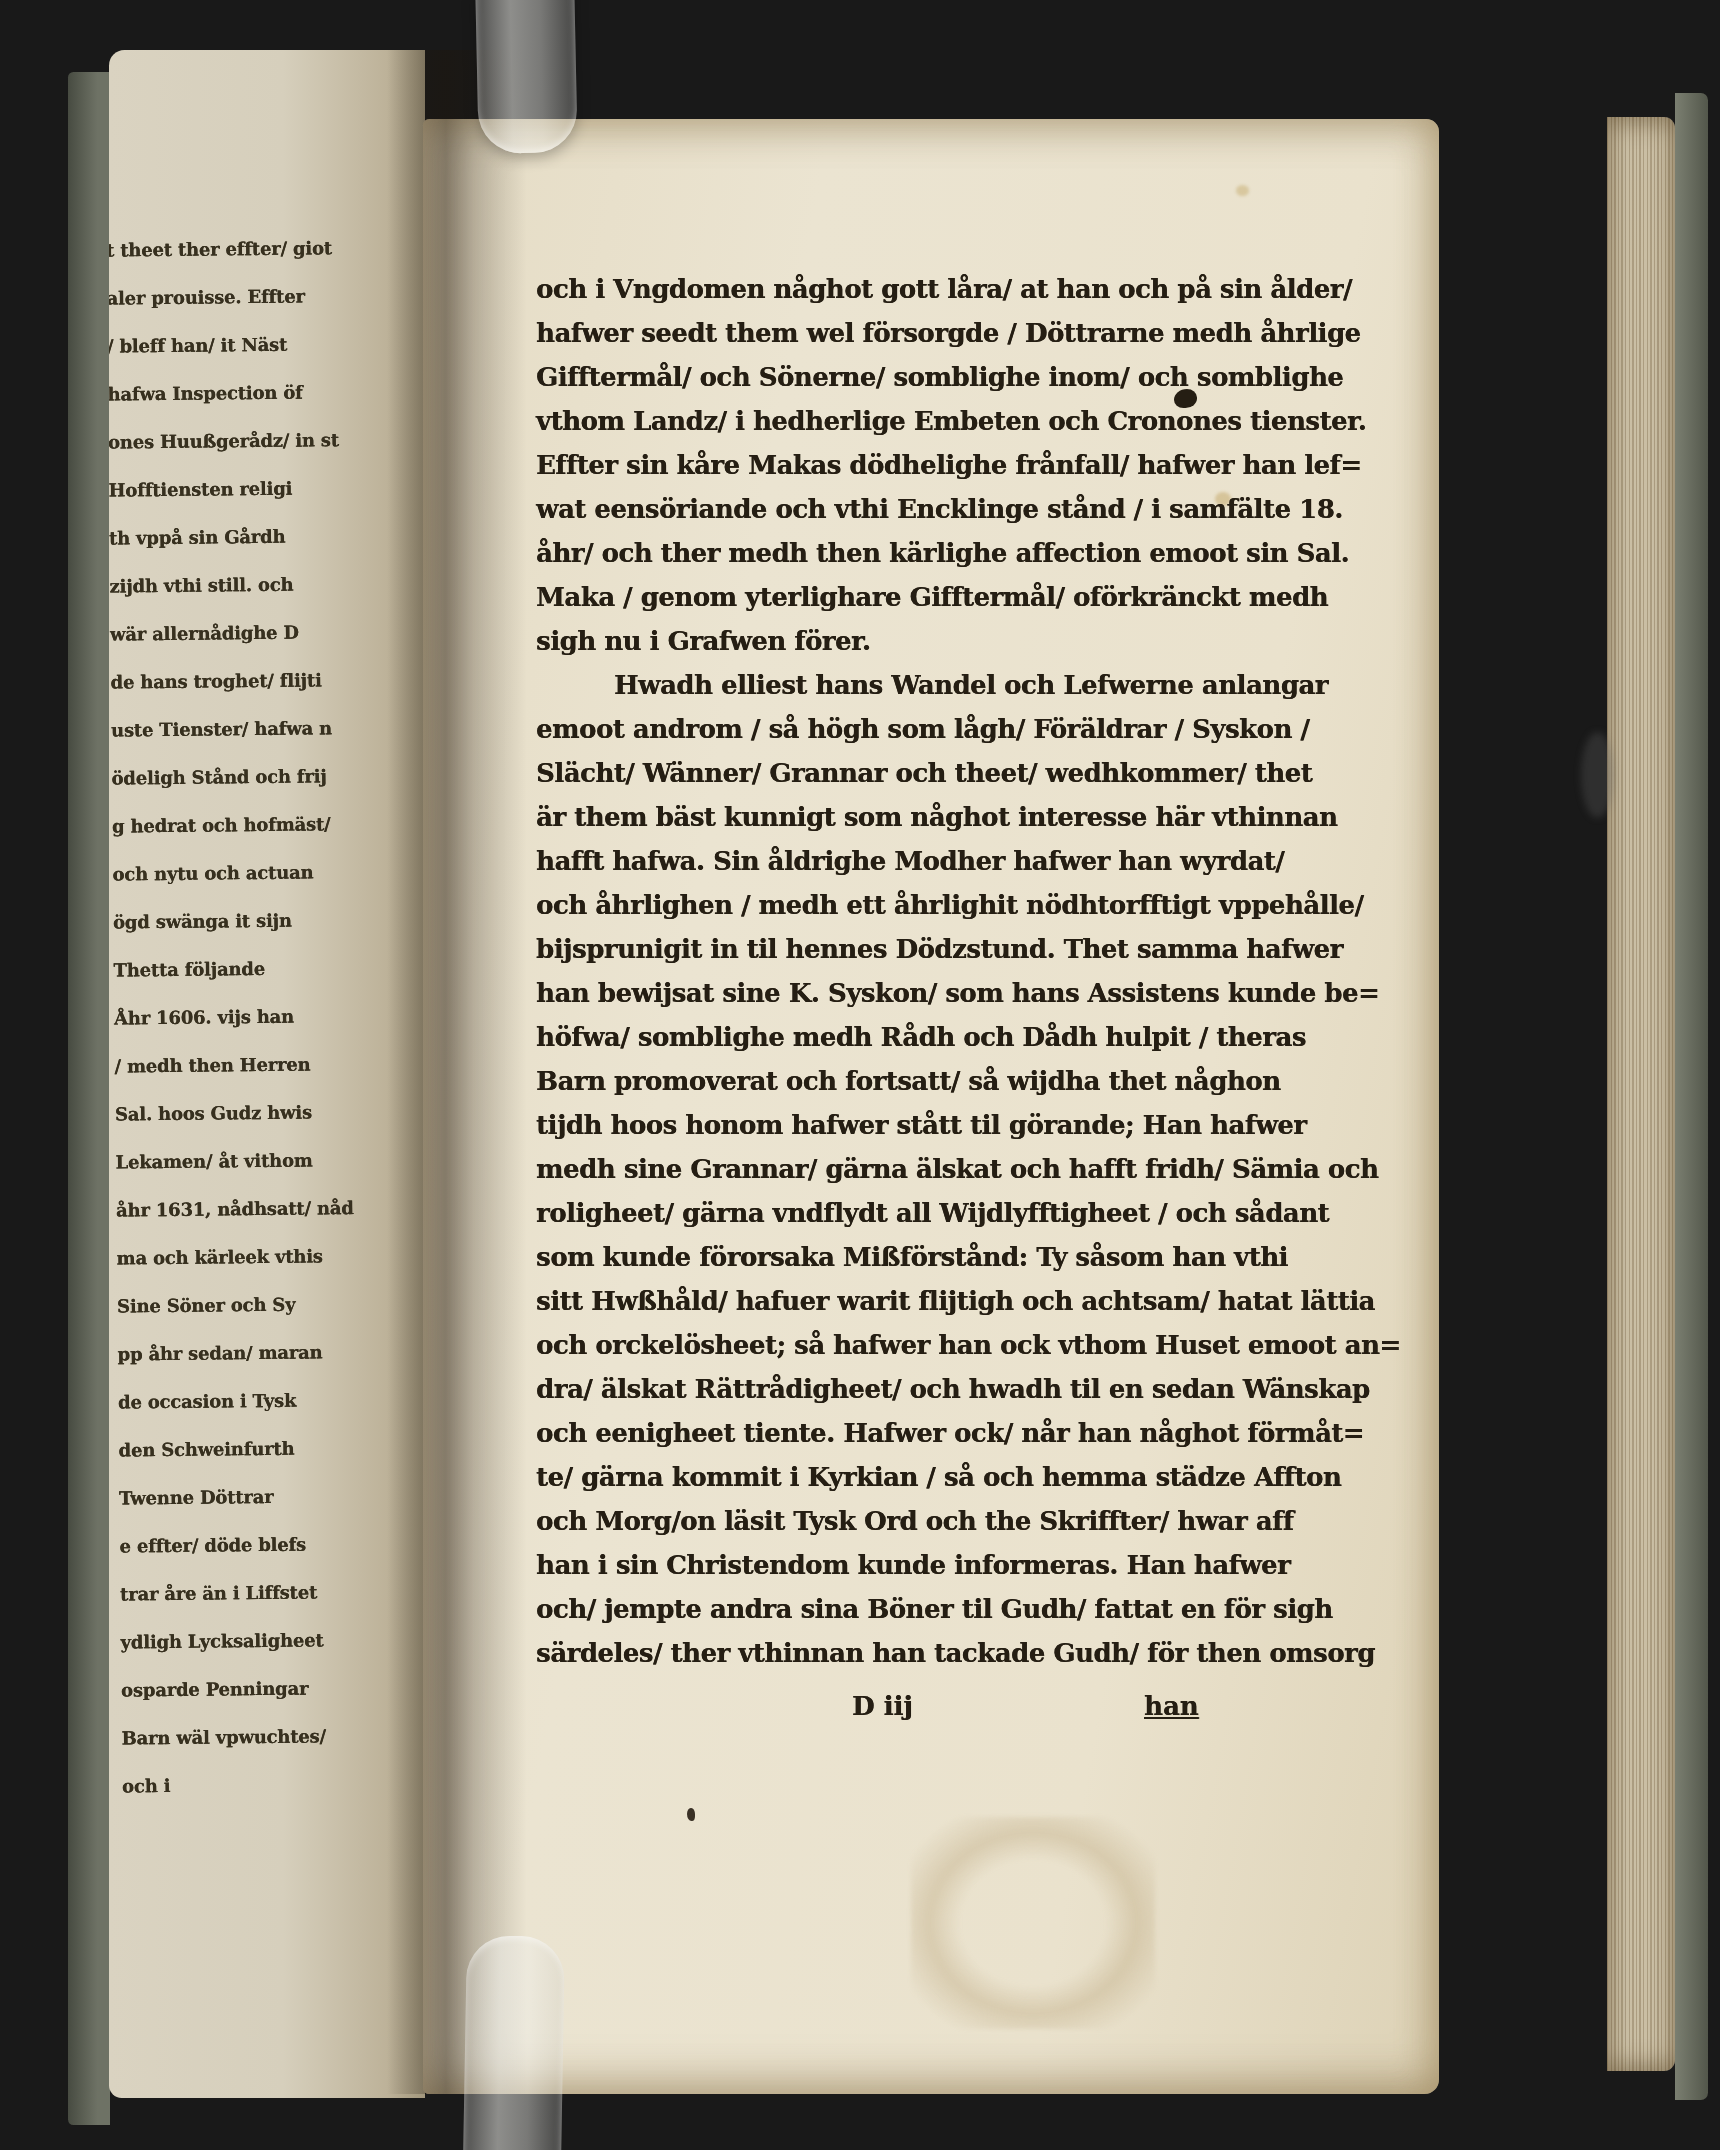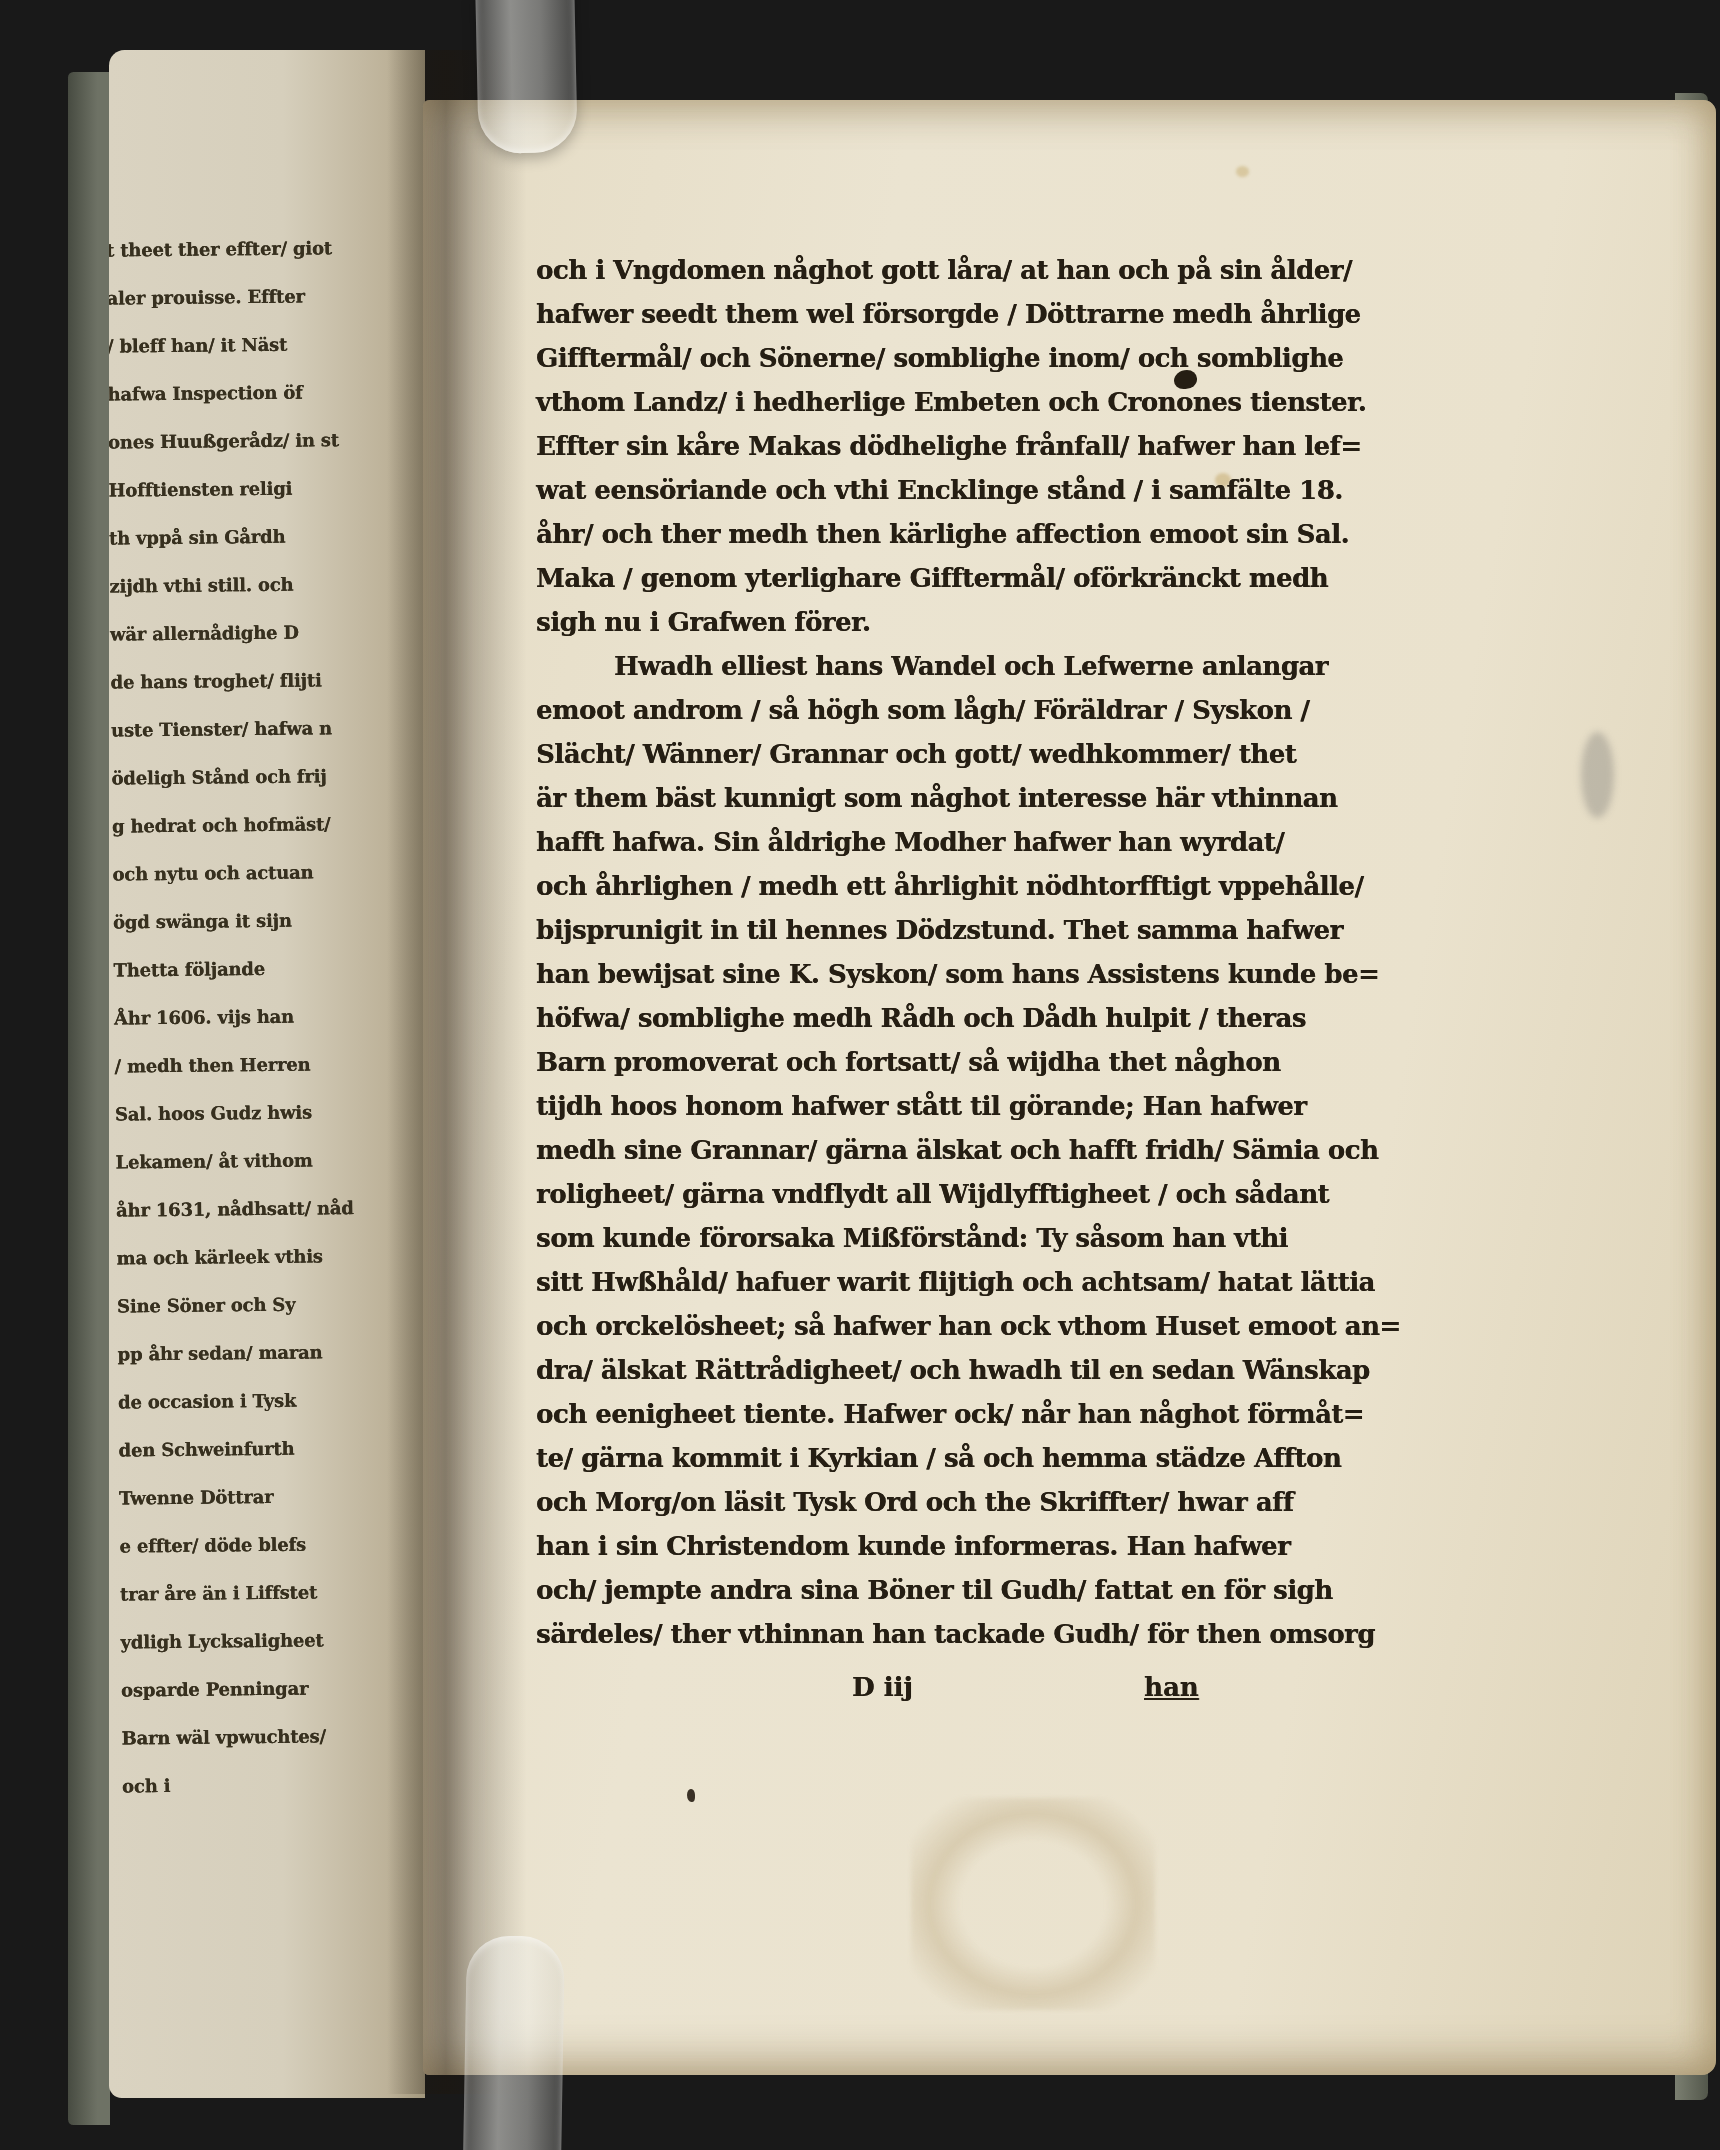--- a/index.html
+++ b/index.html
@@ -38,21 +38,21 @@
     transform:rotate(-0.6deg);
   }
   .left-page-text .tline{
     font:700 18px/48px "DejaVu Serif", serif;
     color:#37301f;white-space:nowrap;letter-spacing:-0.2px;
     text-shadow:0.2px 0 0 currentColor;
   }
 
   
   .main-page{
-    position:absolute;left:423px;top:100px;width:1293px;height:1975px;
+    position:absolute;left:423px;top:119px;width:1016px;height:1975px;
     background:linear-gradient(100deg,#e5dcc5 0%, var(--paper) 30%, #eae2cd 70%, #ddd2b6 100%);
     border-radius:6.3px 12.7px 14.5px 6.3px;
     box-shadow:
       inset -12.7px 0 32px rgba(150,125,80,0.30),
       inset 0 13.6px 36px rgba(150,125,80,0.18),
       inset 0 -16.3px 41px rgba(140,115,70,0.28),
       inset 32px 0 50px rgba(95,70,40,0.22);
     z-index:2;
     padding-left:44px;
   }
@@ -199,21 +199,21 @@
           <div class="tline">vthom Landz/ i hedherlige Embeten och Cronones tienster.</div>
           <div class="tline">Effter sin kåre Makas dödhelighe frånfall/ hafwer han lef=</div>
           <div class="tline">wat eensöriande och vthi Encklinge stånd / i samfälte 18.</div>
           <div class="tline">åhr/ och ther medh then kärlighe affection emoot sin Sal.</div>
           <div class="tline">Maka / genom yterlighare Gifftermål/ oförkränckt medh</div>
           <div class="tline">sigh nu i Grafwen förer.</div>
         </div>
       <div class="para para2">
           <div class="tline">Hwadh elliest hans Wandel och Lefwerne anlangar</div>
           <div class="tline">emoot androm / så högh som lågh/ Föräldrar / Syskon /</div>
-          <div class="tline">Slächt/ Wänner/ Grannar och gott/ wedhkommer/ thet</div>
+          <div class="tline">Slächt/ Wänner/ Grannar och theet/ wedhkommer/ thet</div>
           <div class="tline">är them bäst kunnigt som någhot interesse här vthinnan</div>
           <div class="tline">hafft hafwa.  Sin åldrighe Modher hafwer han wyrdat/</div>
           <div class="tline">och åhrlighen / medh ett åhrlighit nödhtorfftigt vppehålle/</div>
           <div class="tline">bijsprunigit in til hennes Dödzstund.  Thet samma hafwer</div>
           <div class="tline">han bewijsat sine K. Syskon/ som hans Assistens kunde be=</div>
           <div class="tline">höfwa/ somblighe medh Rådh och Dådh hulpit / theras</div>
           <div class="tline">Barn promoverat och fortsatt/ så wijdha thet någhon</div>
           <div class="tline">tijdh hoos honom hafwer stått til görande;   Han hafwer</div>
           <div class="tline">medh sine Grannar/ gärna älskat och hafft fridh/ Sämia och</div>
           <div class="tline">roligheet/ gärna vndflydt all Wijdlyfftigheet / och sådant</div>

